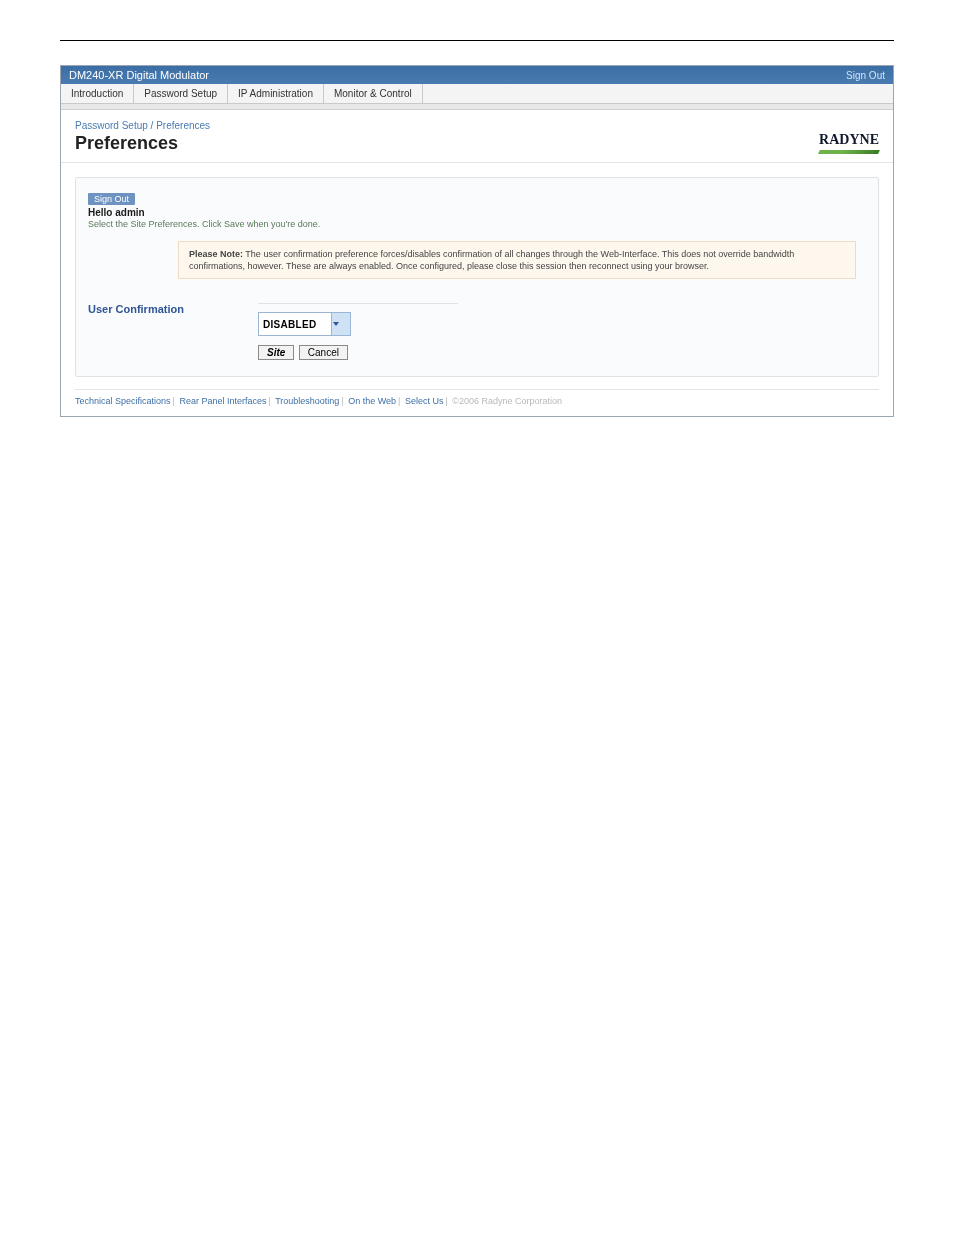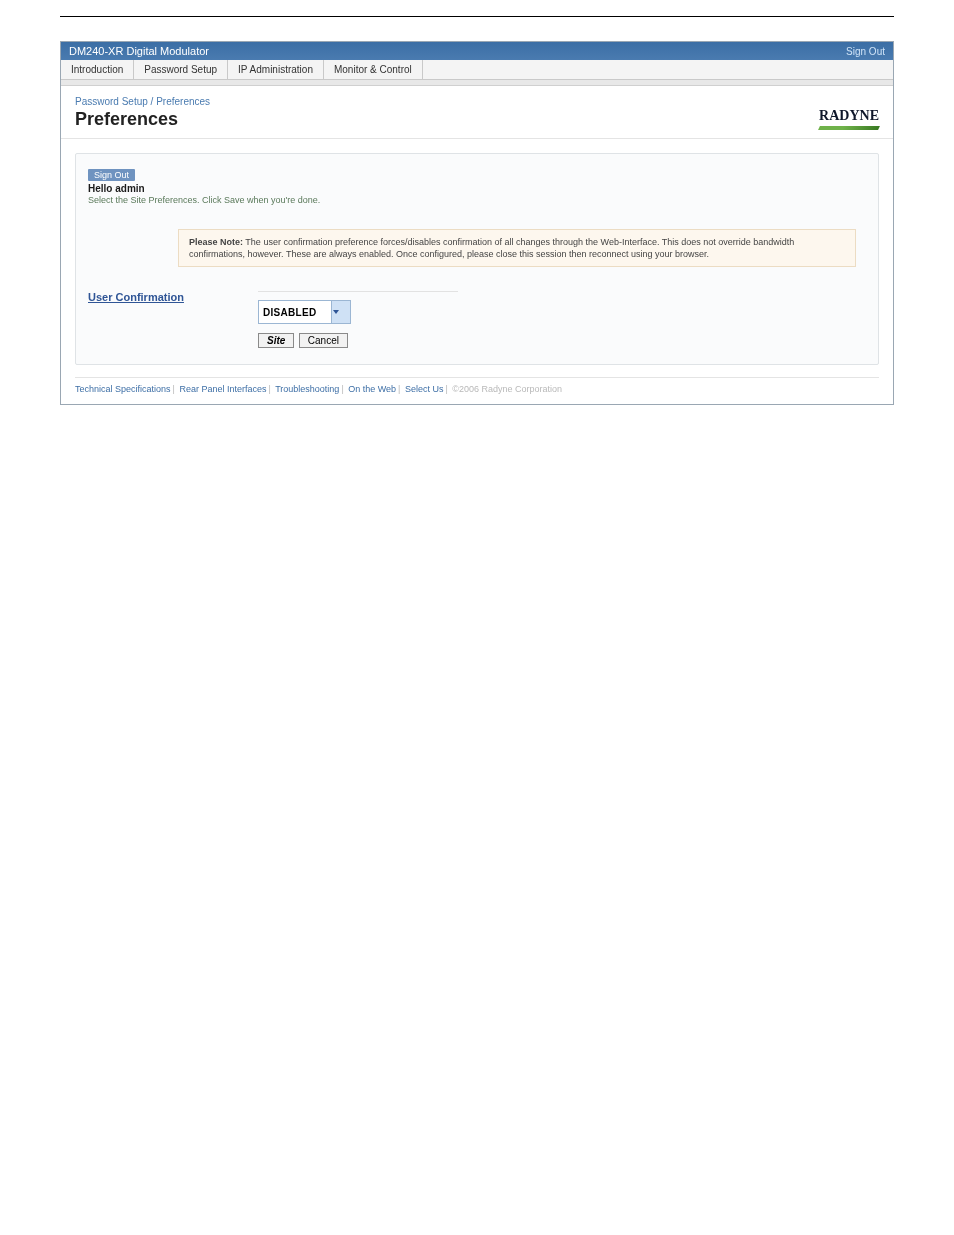--- a/index.html
+++ b/index.html
@@ -1,21 +1,21 @@
 <!DOCTYPE html>
 <html><head>
 <meta charset="utf-8">
 <style>
   * { box-sizing: border-box; margin: 0; padding: 0; }
   html, body { background: #fff; font-family: Arial, Helvetica, sans-serif; }
 
   .page {
     width: 954px;
     margin: 0 auto;
-    padding: 16px 60px;
+    padding: 40px 60px;
   }
   hr.top-rule {
     border: none;
     border-top: 1px solid #000;
     margin-bottom: 24px;
   }
   .app-window {
     border: 1px solid #9aa7b3;
     background: #fff;
   }
@@ -105,21 +105,21 @@
   .hello {
     font-size: 10px;
     font-weight: bold;
     color: #1a1a1a;
     margin-top: 1px;
   }
   .instruction {
     font-size: 9px;
     color: #5b7a5b;
     margin-top: 1px;
-    margin-bottom: 24px;
+    margin-bottom: 12px;
   }
 
   .note-box {
     margin-left: 90px;
     margin-right: 10px;
     background: #fdf7ee;
     border: 1px solid #ecdcc3;
     padding: 6px 10px;
     font-size: 9px;
     color: #444;
@@ -130,21 +130,20 @@
   .form-row {
     display: flex;
     align-items: flex-start;
     margin-top: 24px;
   }
   .form-label {
     width: 170px;
     font-size: 11px;
     color: #2f5596;
     font-weight: bold;
-    text-decoration: underline;
   }
   .form-controls {
     border-top: 1px solid #e2e2e2;
     padding-top: 8px;
     min-width: 200px;
   }
   .select-wrap {
     display: inline-flex;
     align-items: center;
     border: 1px solid #9bb6d3;

